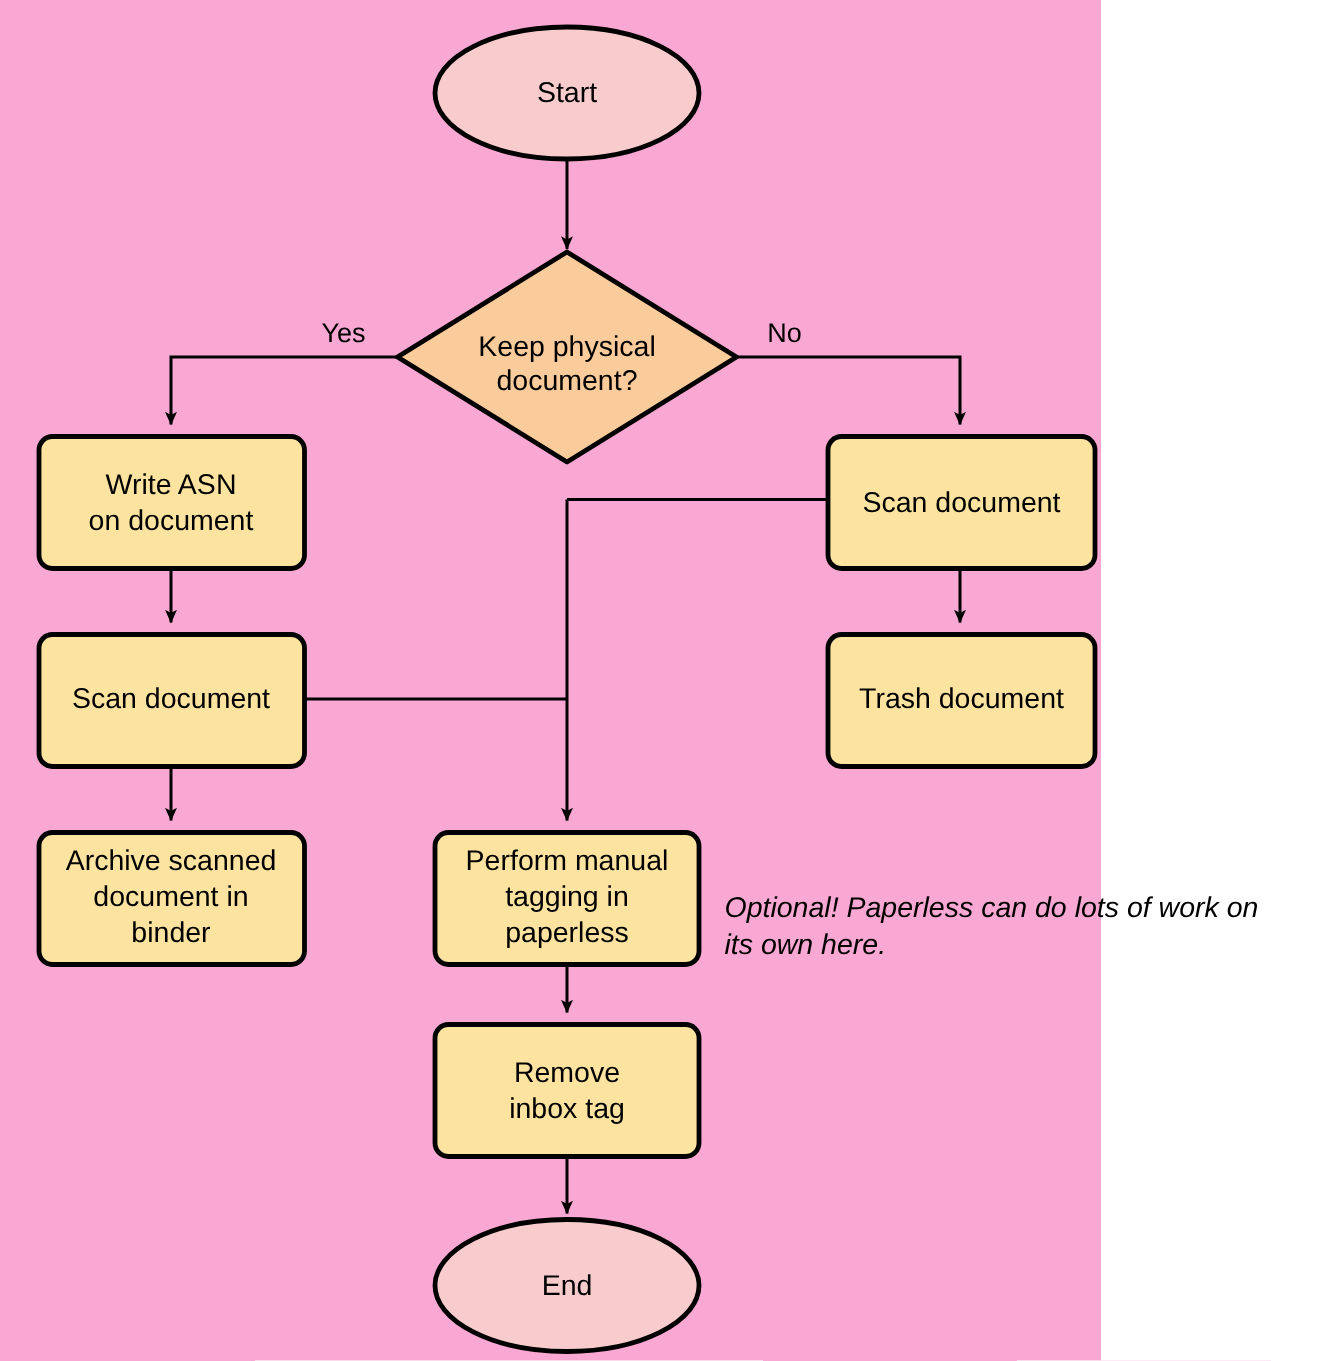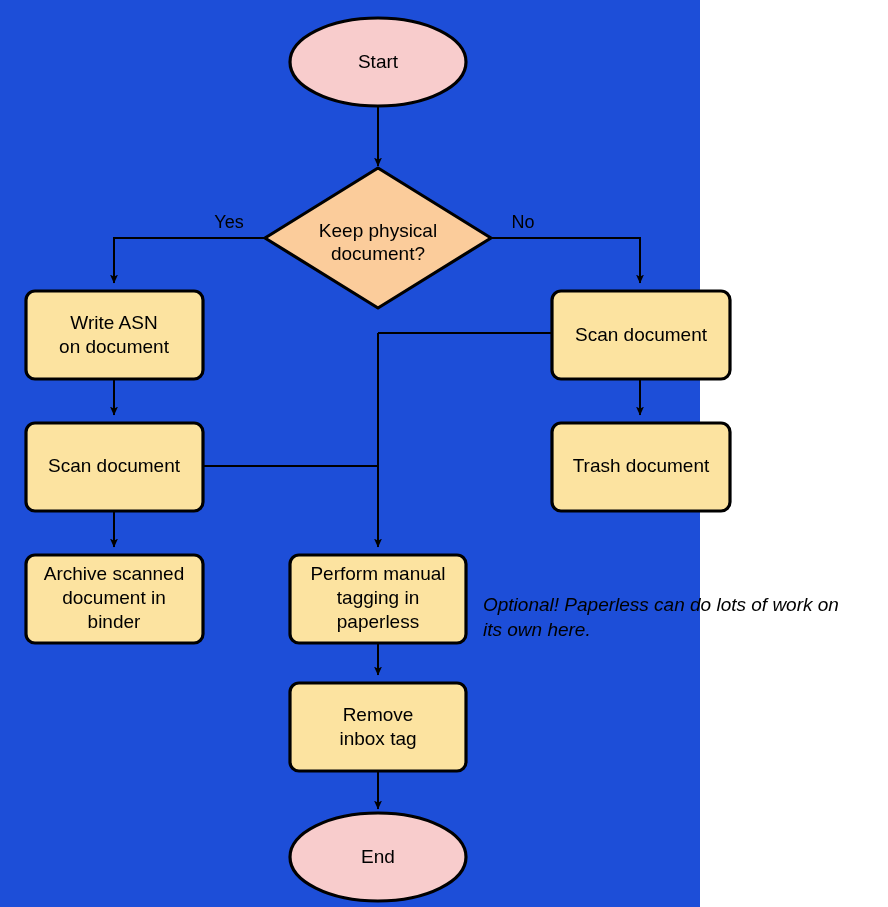--- a/index.html
+++ b/index.html
@@ -10,21 +10,22 @@
   body {
     width: 888px;
     height: 907px;
     font-family: "Liberation Sans", sans-serif;
     overflow: hidden;
   }
   #flowchart-root {
     position: relative;
     width: 700px;
     height: 907px;
-    background: #1d4ed8;
+    background: #f9a8d4;
+    padding-left: 34px;
   }
   svg.diagram-layer {
     position: absolute;
     top: 0;
     left: 0;
     width: 888px;
     height: 907px;
   }
   .node-label {
     font-family: "Liberation Sans", sans-serif;

